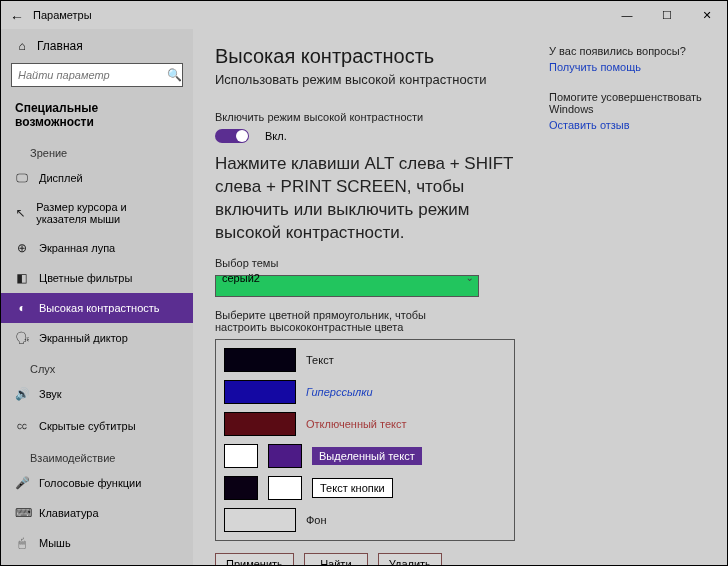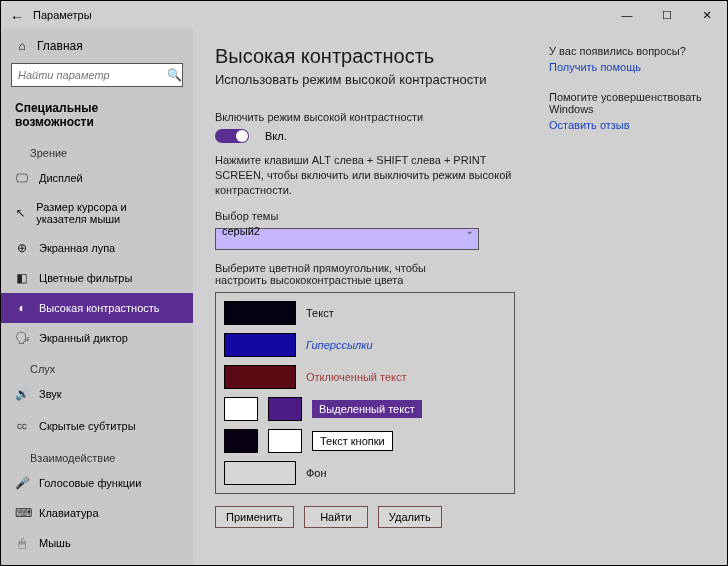--- a/index.html
+++ b/index.html
@@ -26,22 +26,22 @@
   .content { flex: 1; display: flex; padding: 16px 18px 10px 22px; overflow: auto; }
   .main { flex: 1; min-width: 0; }
   .aside { width: 170px; padding-left: 10px; font-size: 11px; }
   h1 { font-size: 20px; font-weight: 400; margin-bottom: 4px; color: #1a1a1a; }
   h2 { font-size: 13px; font-weight: 400; margin-bottom: 24px; color: #222; }
   .lbl { font-size: 11px; color: #222; margin-bottom: 6px; }
   .toggle { display: inline-flex; align-items: center; gap: 16px; margin-bottom: 10px; }
   .sw { width: 34px; height: 14px; border-radius: 8px; background: #5b2e91; position: relative; }
   .sw::after { content: ""; position: absolute; right: 1px; top: 1px; width: 12px; height: 12px; background: #fff; border-radius: 50%; }
   .toggle span { font-size: 11px; }
-  .hint { font-size: 11px; color: #222; max-width: 310px; margin-bottom: 12px; line-height: 1.35; }
-  .sel { width: 264px; height: 22px; border: 1px solid #555; background: #c4b5fd; display: flex; align-items: center; font-size: 11px; padding: 0 4px 16px 6px; justify-content: space-between; margin-bottom: 12px; }
+  .hint { font-size: 17px; color: #222; max-width: 310px; margin-bottom: 12px; line-height: 1.35; }
+  .sel { width: 264px; height: 22px; border: 1px solid #555; background: #22c55e; display: flex; align-items: center; font-size: 11px; padding: 0 4px 16px 6px; justify-content: space-between; margin-bottom: 12px; }
   .sel .chev { font-size: 10px; color: #444; }
   .panel { border: 1px solid #555; width: 300px; padding: 8px; }
   .row { display: flex; align-items: center; gap: 10px; margin-bottom: 8px; }
   .row:last-child { margin-bottom: 0; }
   .sw1 { width: 72px; height: 24px; border: 1px solid #000; }
   .sw2 { width: 34px; height: 24px; border: 1px solid #000; }
   .rlabel { font-size: 11px; }
   .pill { background: #5b2e91; color: #fff; padding: 3px 7px; font-size: 11px; }
   .btns { display: flex; gap: 10px; margin-top: 12px; }
   .btn { border: 1px solid #7a4a4a; background: #d6d6d6; font-size: 11px; padding: 4px 10px; min-width: 64px; text-align: center; }

